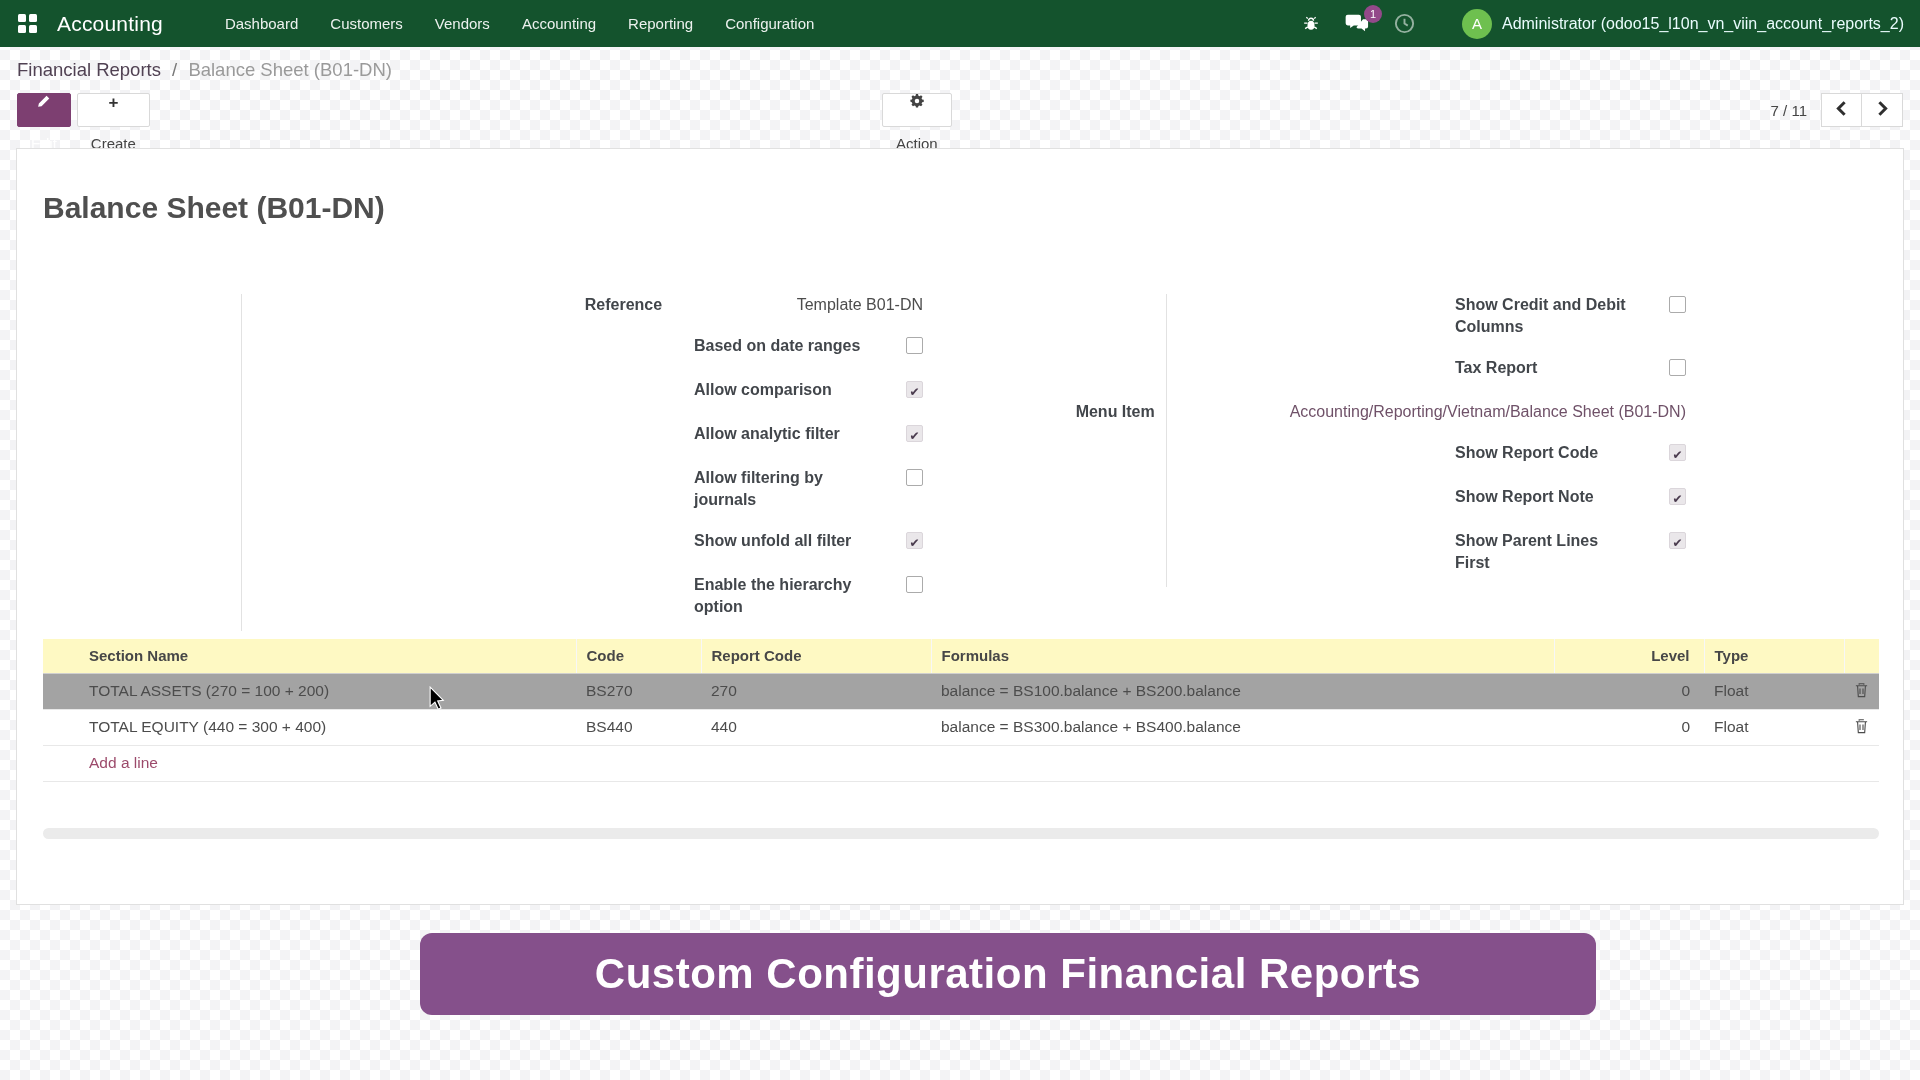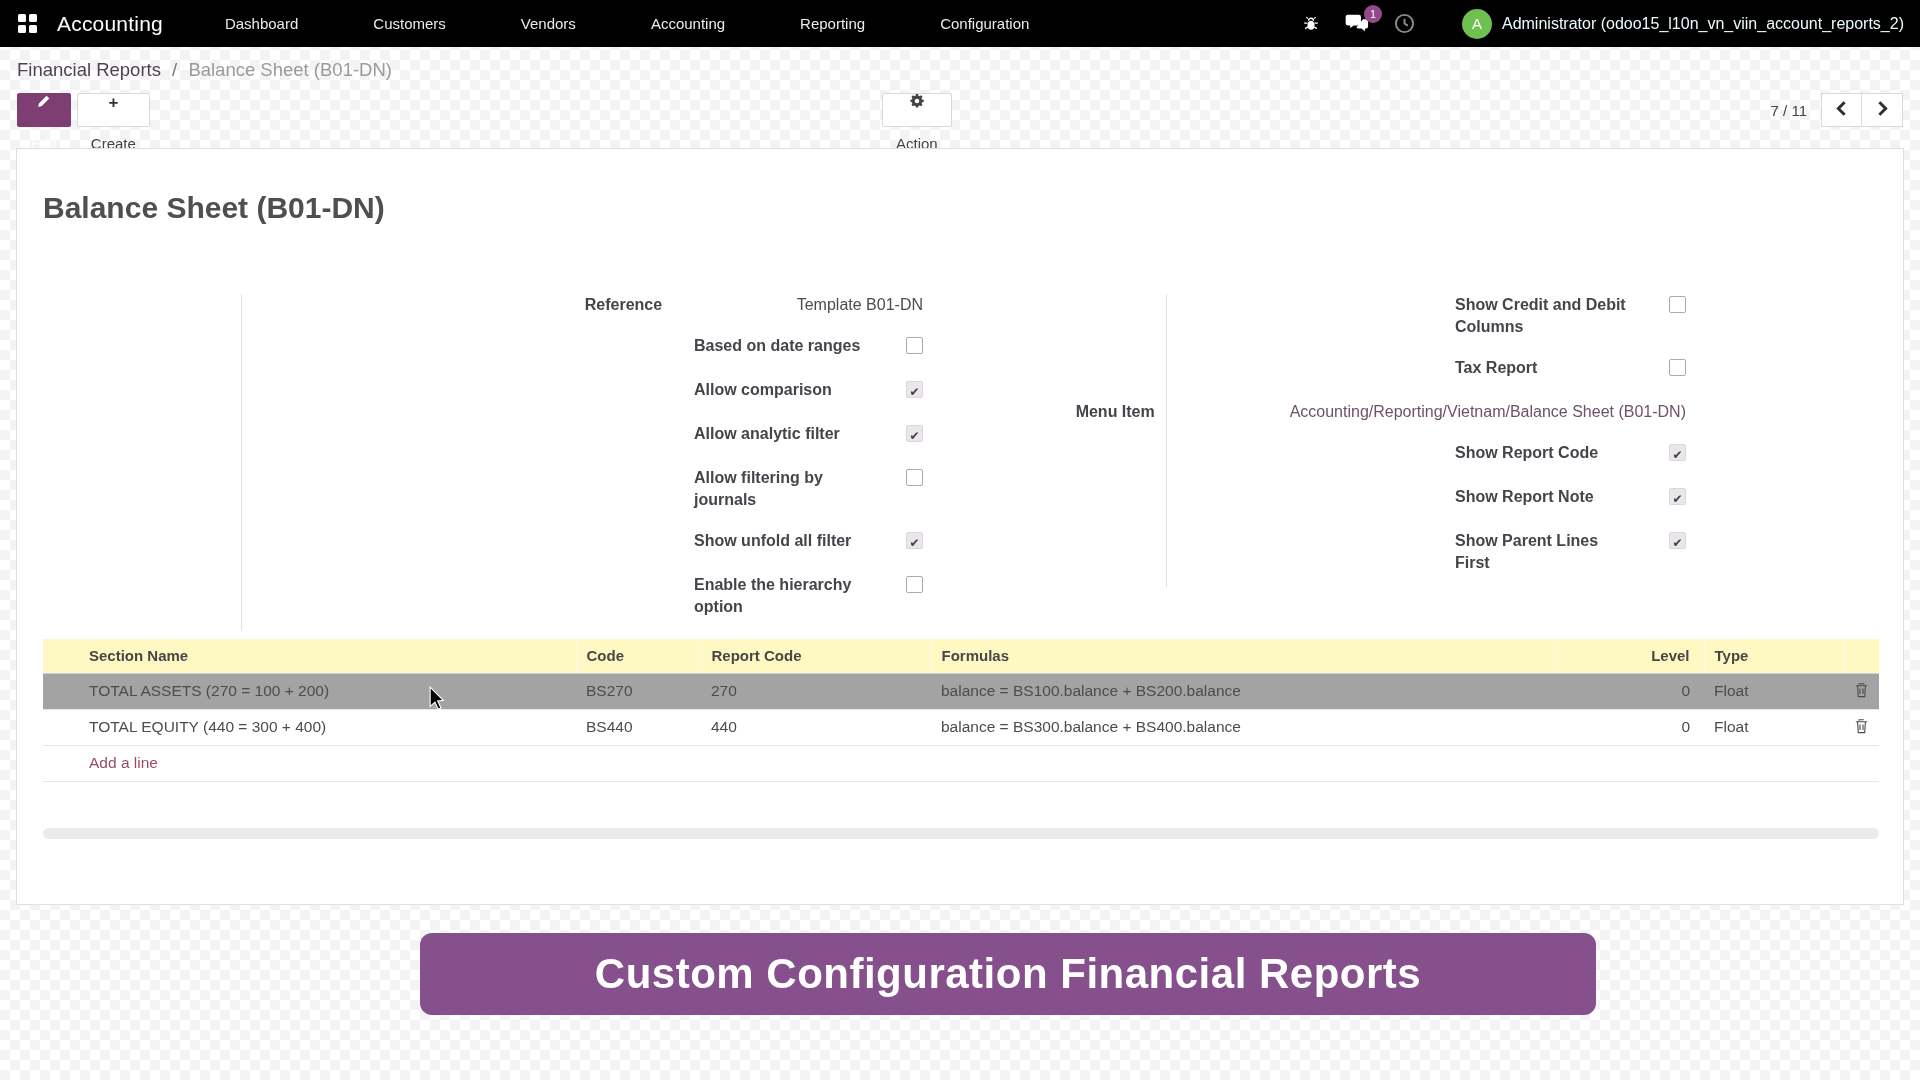--- a/index.html
+++ b/index.html
@@ -12,27 +12,27 @@
       linear-gradient(45deg,#f3f3f5 25%,transparent 25%,transparent 75%,#f3f3f5 75%),
       linear-gradient(45deg,#f3f3f5 25%,transparent 25%,transparent 75%,#f3f3f5 75%);
     background-size:20px 20px;
     background-position:0 0,10px 10px;
     color:#4c4c4c;
   }
 
   
   .navbar {
     position:absolute; top:0; left:0; width:1920px; height:47px;
-    background:#000000; display:flex; align-items:center; color:#fff;
+    background:#14532d; display:flex; align-items:center; color:#fff;
   }
   .apps-toggle { display:flex; align-items:center; padding:0 14px 0 18px; height:47px; cursor:pointer; }
   .apps-grid { display:grid; grid-template-columns:8px 8px; grid-template-rows:8px 8px; gap:3px; }
   .apps-grid span { background:#fff; border-radius:1.5px; }
   .brand { font-size:21px; font-weight:500; letter-spacing:.2px; padding:0 6px; }
-  .menus { display:flex; margin-left:40px; height:47px;gap:43px; }
+  .menus { display:flex; margin-left:40px; height:47px; }
   .menu-item { font-size:15px; color:rgba(255,255,255,.92); padding:0 16px; line-height:47px; cursor:pointer; }
   .systray { margin-left:auto; display:flex; align-items:center; gap:24px; padding-right:16px; }
   .tray-icon { position:relative; display:flex; align-items:center; cursor:pointer; }
   .badge {
     position:absolute; top:-8px; right:-13px; min-width:18px; height:18px; border-radius:9px;
     background:#93498a; color:#fff; font-size:11px; display:flex; align-items:center; justify-content:center;
     padding:0 4px;
   }
   .user-block { display:flex; align-items:center; gap:10px; margin-left:22px; cursor:pointer; }
   .avatar {

